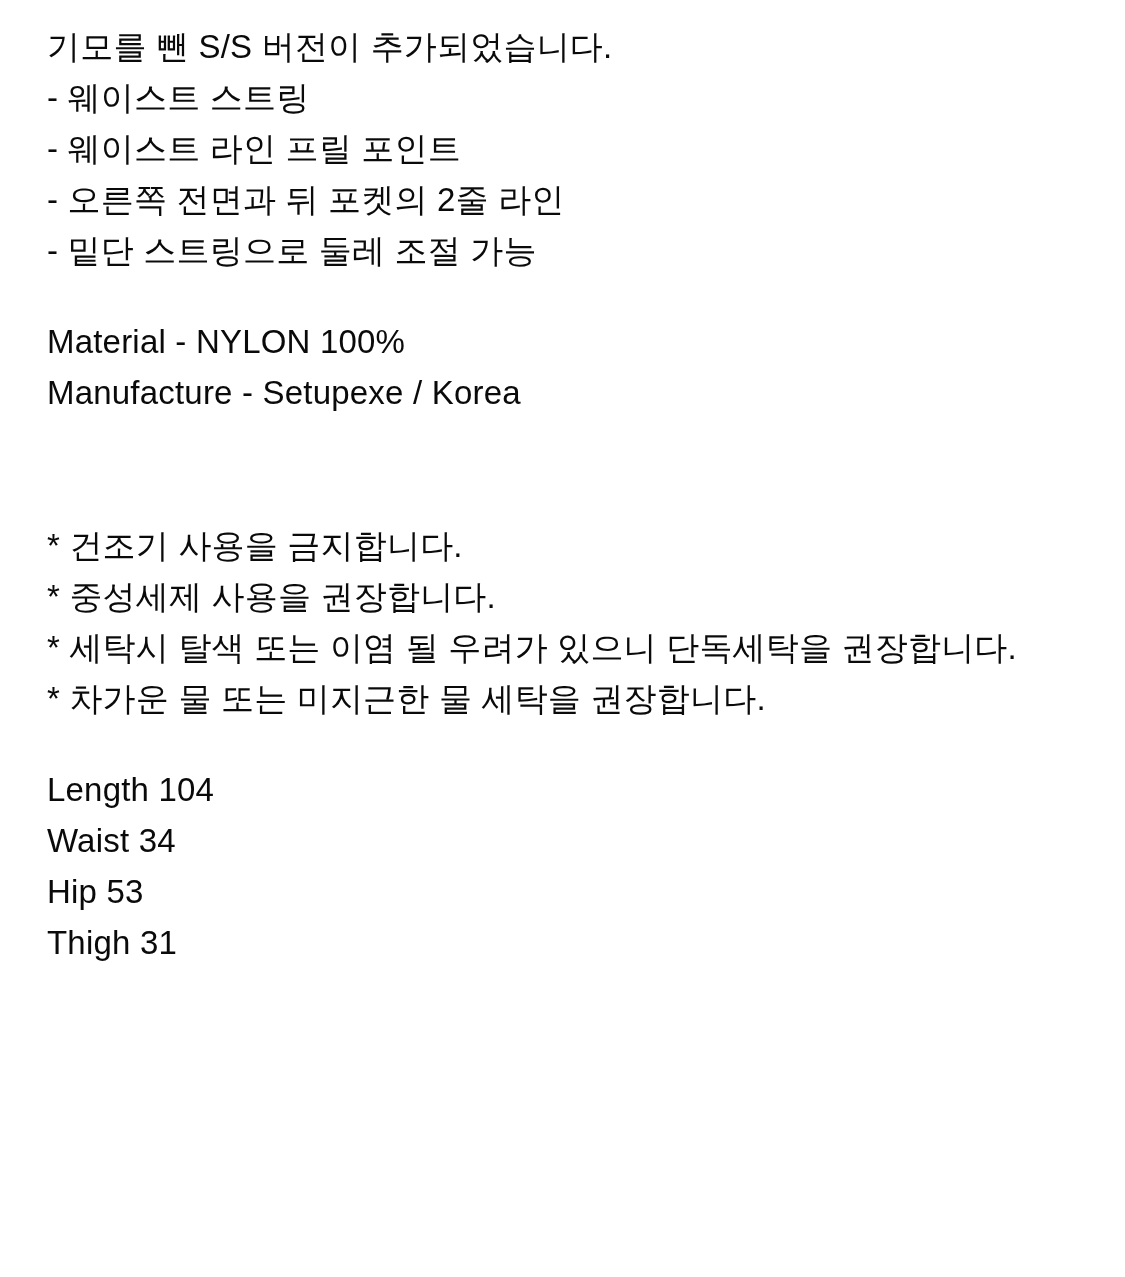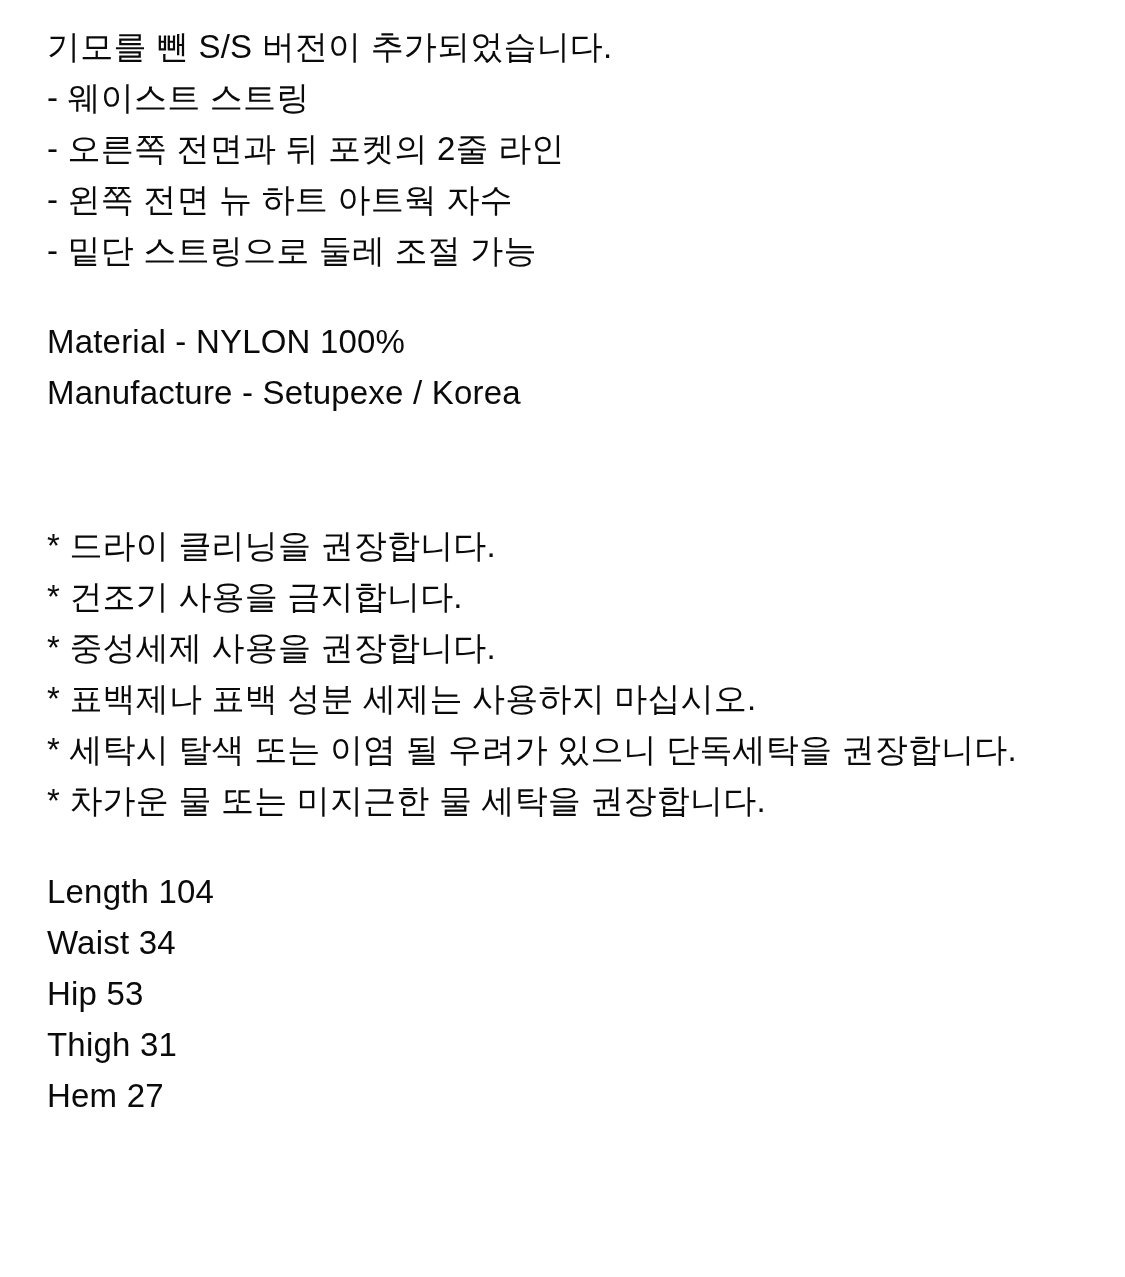--- a/index.html
+++ b/index.html
@@ -31,40 +31,37 @@
 </style>
 </head>
 <body>
 
 <div class="page">
 
   <div class="line regular">기모를 뺀 S/S 버전이 추가되었습니다.</div>
 
   <div>
     <div class="line">- 웨이스트 스트링</div>
+    <div class="line">- 웨이스트 라인 프릴 포인트</div>
     <div class="line">- 오른쪽 전면과 뒤 포켓의 2줄 라인</div>
-    <div class="line">- 왼쪽 전면 뉴 하트 아트웍 자수</div>
     <div class="line">- 밑단 스트링으로 둘레 조절 가능</div>
   </div>
 
   <div class="gap-1">
     <div class="line">Material - NYLON 100%</div>
     <div class="line">Manufacture - Setupexe / Korea</div>
   </div>
 
   <div class="gap-2">
-    <div class="line">* 드라이 클리닝을 권장합니다.</div>
     <div class="line">* 건조기 사용을 금지합니다.</div>
     <div class="line">* 중성세제 사용을 권장합니다.</div>
-    <div class="line">* 표백제나 표백 성분 세제는 사용하지 마십시오.</div>
     <div class="line">* 세탁시 탈색 또는 이염 될 우려가 있으니 단독세탁을 권장합니다.</div>
     <div class="line">* 차가운 물 또는 미지근한 물 세탁을 권장합니다.</div>
   </div>
 
   <div class="gap-1">
     <div class="line"><span>Length</span> <span>104</span></div>
     <div class="line"><span>Waist</span> <span>34</span></div>
     <div class="line"><span>Hip</span> <span>53</span></div>
     <div class="line"><span>Thigh</span> <span>31</span></div>
-    <div class="line"><span>Hem</span> <span>27</span></div>
   </div>
 
 </div>
 
 </body></html>

